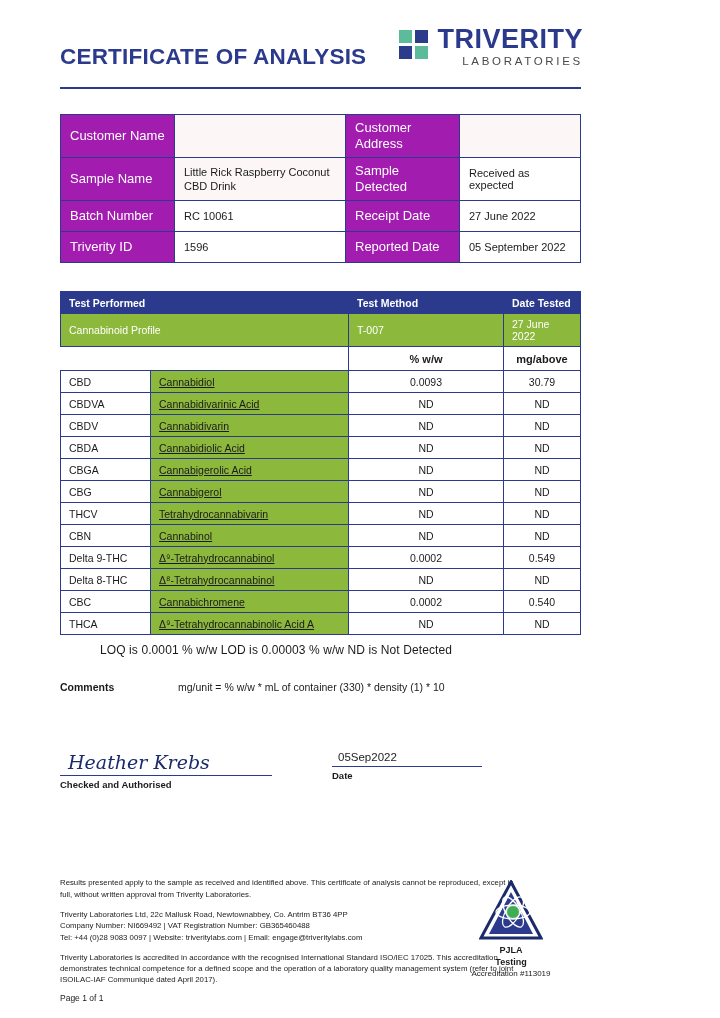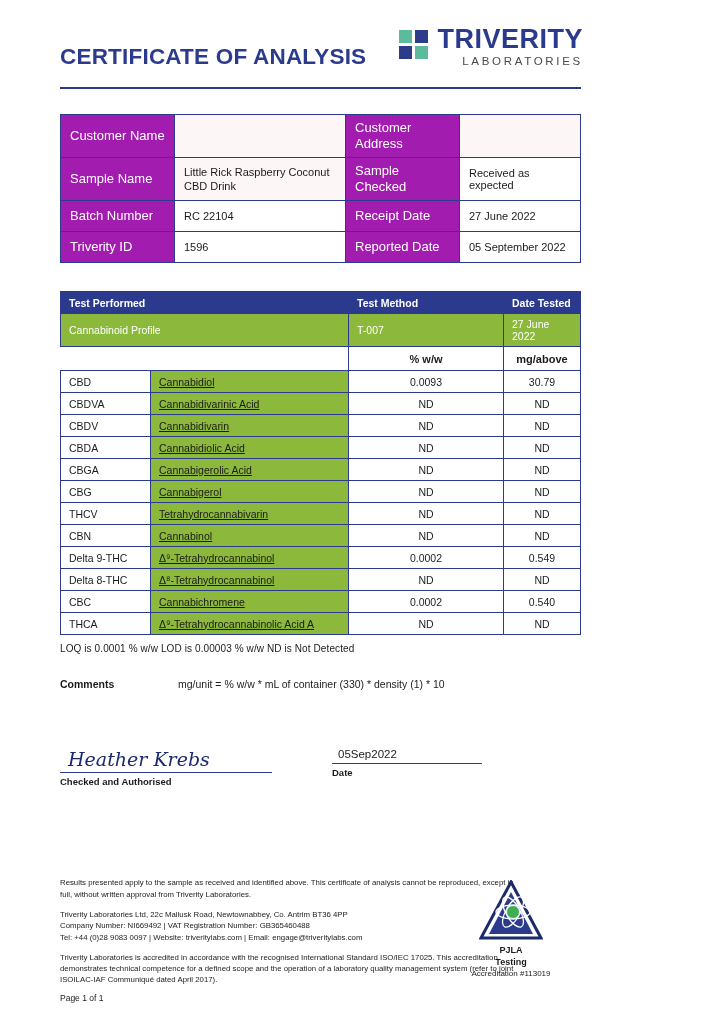--- a/index.html
+++ b/index.html
@@ -118,23 +118,24 @@
   .res-table tr.units td.noborder { border: none; }
   .res-table tr.units td.nb-left { border: none; border-right: 1px solid #2b3a8c; }
   .res-table td.an-code { background: #ffffff; }
   .res-table td.an-name { background: #ffffff; }
   .res-table td.pct { background: #ffffff; text-align: center; }
   .res-table td.mgu { background: #ffffff; text-align: center; }
   .greenband { background: #8cb83c !important; text-decoration: underline; }
 
   .loq-note {
     margin-top: 8px;
-    font-size: 10px;
+    font-size: 12px;
     color: #1b1b1b;
     letter-spacing: 0.1px;
+    margin-left: 40px;
   }
 
   
   .comments-row {
     margin-top: 24px;
     display: flex;
     font-size: 10.5px;
     align-items: flex-end;
   }
   .comments-label { font-weight: bold; width: 118px; }
@@ -216,26 +217,26 @@
     <tbody>
       <tr class="tall">
         <td class="lbl">Customer Name</td>
         <td class="val"></td>
         <td class="lbl">Customer Address</td>
         <td class="val"></td>
       </tr>
       <tr class="tall">
         <td class="lbl">Sample Name</td>
         <td class="val">Little Rick Raspberry Coconut CBD Drink</td>
-        <td class="lbl">Sample Checked</td>
+        <td class="lbl">Sample Detected</td>
         <td class="val-plain">Received as expected</td>
       </tr>
       <tr>
         <td class="lbl">Batch Number</td>
-        <td class="val-plain">RC 22104</td>
+        <td class="val-plain">RC 10061</td>
         <td class="lbl">Receipt Date</td>
         <td class="val-plain">27 June 2022</td>
       </tr>
       <tr>
         <td class="lbl">Triverity ID</td>
         <td class="val-plain">1596</td>
         <td class="lbl">Reported Date</td>
         <td class="val-plain">05 September 2022</td>
       </tr>
     </tbody>

